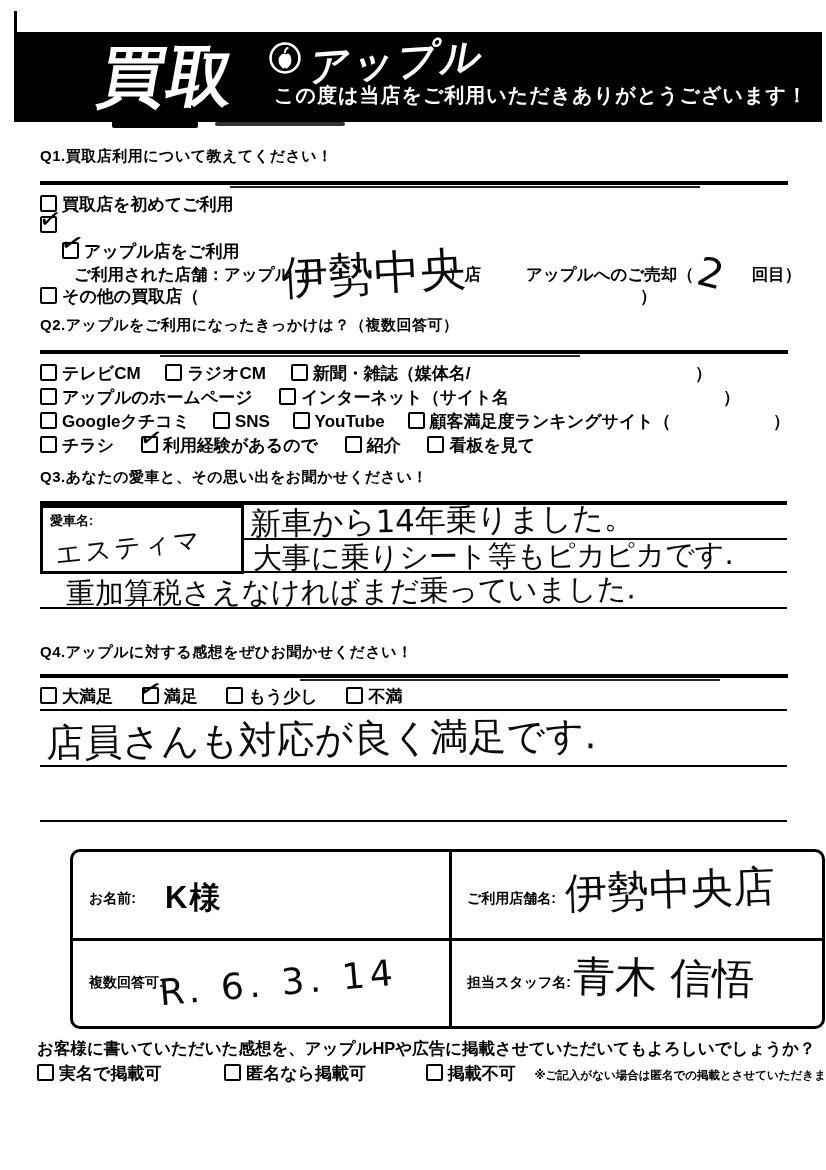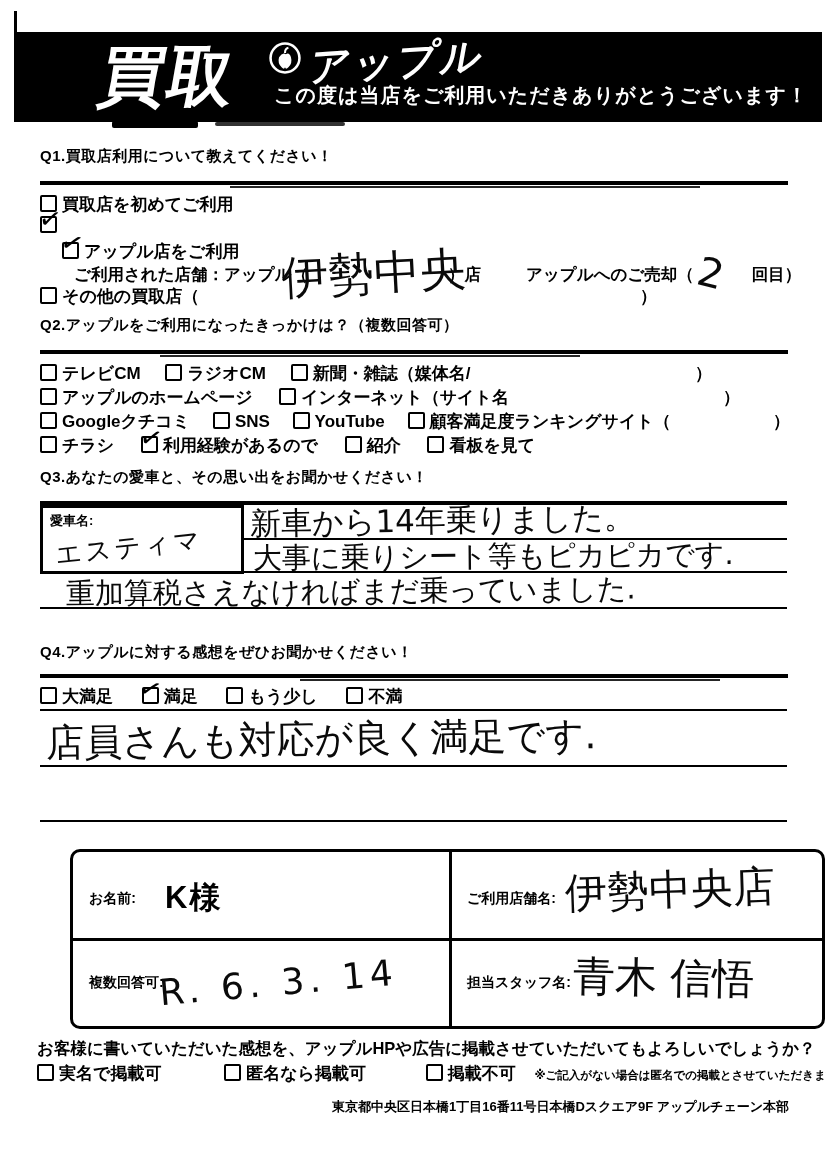--- a/index.html
+++ b/index.html
@@ -180,16 +180,15 @@
   </div>
 
   <div class="abs" style="left:37px;top:1038px;width:752px;">
     <div class="footer-q">お客様に書いていただいた感想を、アップルHPや広告に掲載させていただいてもよろしいでしょうか？</div>
     <div class="cbrow abs" style="left:0;top:24px;">
       <span class="cb"></span><span>実名で掲載可</span><span class="gap" style="width:58px;"></span>
       <span class="cb"></span><span>匿名なら掲載可</span><span class="gap" style="width:55px;"></span>
       <span class="cb"></span><span>掲載不可</span><span class="gap" style="width:14px;"></span>
       <span class="footer-note">※ご記入がない場合は匿名での掲載とさせていただきます。</span>
     </div>
-    <div class="address">東京都中央区日本橋1丁目16番11号日本橋Dスクエア9F アップルチェーン本部</div>
   </div>
 
 </div>
 
 </body></html>

